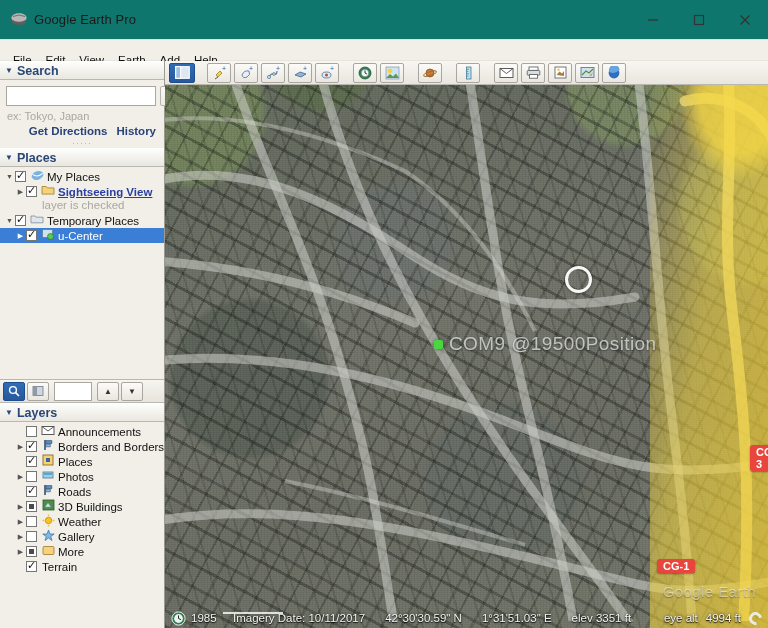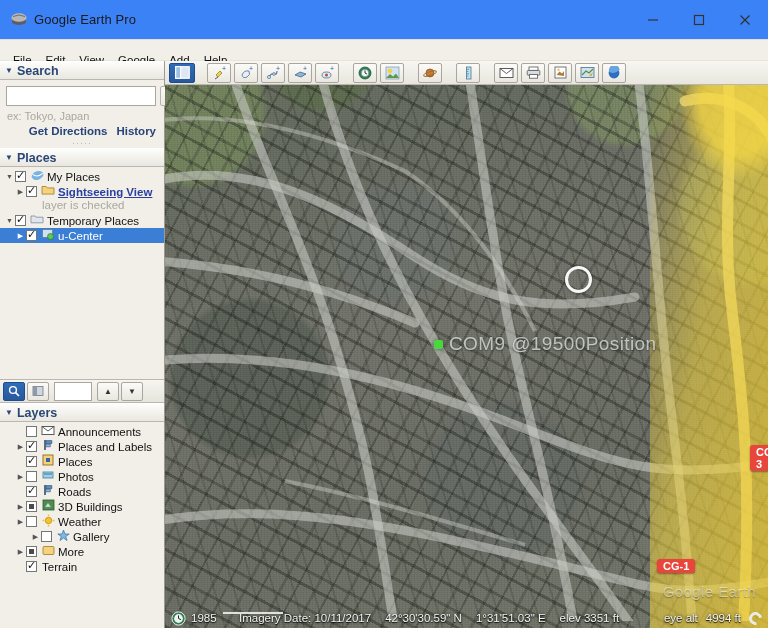--- a/index.html
+++ b/index.html
@@ -14,21 +14,21 @@
   #app {
     width: 768px; height: 628px;
     position: relative;
     display: flex; flex-direction: column;
     background: #f1efe8;
   }
 
   
   .titlebar {
     height: 40px; min-height: 32px;
-    background: #3b82f6;
+    background: #0f766e;
     border-bottom: 1px solid #e2e0da;
     display: flex; align-items: center;
     position: relative;
   }
   .tb-icon { width: 30px; display: flex; align-items: center; justify-content: center; padding-left: 8px;}
   .tb-title {
     font-size: 13px; color: #1a1a1a;
     padding-left: 4px; letter-spacing: .1px;
   }
   .winbtns { margin-left: auto; display: flex; height: 32px; }
@@ -252,21 +252,21 @@
     font-size: 11.5px;
     color: #f2f2ef;
     text-shadow: 0 1px 1px rgba(0,0,0,.85), 0 0 3px rgba(0,0,0,.7);
     padding: 0 6px;
     pointer-events: none;
   }
   .hist-chip {
     display: flex; align-items: center; gap: 5px;
   }
   .hist-year { font-size: 11.5px; }
-  .sb-center { margin-left: auto; margin-right: auto; display: flex; gap: 14px; align-items:center; }
+  .sb-center { margin-left: auto; margin-right: auto; display: flex; gap: 20px; align-items:center; }
   .sb-right { margin-left: auto; display: flex; gap: 8px; align-items: center; }
   .spinner-ring {
     width: 13px; height: 13px; border-radius: 50%;
     border: 3px solid rgba(235,238,240,.95);
     border-right-color: transparent;
     transform: rotate(35deg);
   }
   .scaleline { position:absolute; left: 58px; bottom: 14px; width: 60px; height: 2px; background: rgba(255,255,255,.8); }
 </style>
 </head>
@@ -301,21 +301,21 @@
             <line x1="10.5" y1="1.5" x2="1.5" y2="10.5" stroke="currentColor" stroke-width="1.2"></line>
           </svg>
       </div>
     </div>
   </div>
 
   <div class="menubar">
     <div class="menuitem"><u>File</u></div>
     <div class="menuitem"><u>Edit</u></div>
     <div class="menuitem"><u>View</u></div>
-    <div class="menuitem"><u>Google</u></div>
+    <div class="menuitem"><u>Earth</u></div>
     <div class="menuitem"><u>Add</u></div>
     <div class="menuitem"><u>Help</u></div>
   </div>
 
   <div class="bodywrap">
 
     <div class="sidebar">
 
       <div class="panel-header">
         <span class="tri">▼</span>
@@ -433,21 +433,21 @@
         <div class="trow" style="padding-left:15px">
           <span class="exp">▶</span>
           <span class="cbx checked"></span>
           <span class="ticon">
             <svg width="13" height="12" viewBox="0 0 13 12">
                 <line x1="3" y1="1" x2="3" y2="11" stroke="#35506e" stroke-width="1.6"></line>
                 <path d="M3.8 1.6h6v3h-6z" fill="#5b8fc9" stroke="#35506e" stroke-width=".7"></path>
                 <path d="M3.8 5.2h4.5v2.6h-4.5z" fill="#8fb8e0" stroke="#35506e" stroke-width=".6"></path>
               </svg>
           </span>
-          <span class="tlabel">Places and Labels</span>
+          <span class="tlabel">Borders and Borders</span>
         </div>
 
         <div class="trow" style="padding-left:15px">
           <span class="dotline">&nbsp;</span>
           <span class="cbx checked"></span>
           <span class="ticon">
             <svg width="12" height="12" viewBox="0 0 12 12">
                 <rect x="1" y="1" width="10" height="10" fill="#f6d37a" stroke="#8a6d28" stroke-width=".9"></rect>
                 <rect x="4" y="4" width="4" height="4" fill="#3a64a8"></rect>
               </svg>
@@ -502,21 +502,21 @@
                   <line x1="6.5" y1="0.5" x2="6.5" y2="2.4"></line>
                   <line x1="6.5" y1="10.6" x2="6.5" y2="12.5"></line>
                   <line x1="0.5" y1="6.5" x2="2.4" y2="6.5"></line>
                   <line x1="10.6" y1="6.5" x2="12.5" y2="6.5"></line>
                 </g>
               </svg>
           </span>
           <span class="tlabel">Weather</span>
         </div>
 
-        <div class="trow" style="padding-left:30px">
+        <div class="trow" style="padding-left:15px">
           <span class="exp">▶</span>
           <span class="cbx"></span>
           <span class="ticon">
             <svg width="13" height="13" viewBox="0 0 13 13">
                 <path d="M6.5 1 L8 5 L12.2 5 L8.8 7.5 L10 11.5 L6.5 9 L3 11.5 L4.2 7.5 L0.8 5 L5 5 Z" fill="#7db8e8" stroke="#3a6f9c" stroke-width=".7"></path>
               </svg>
           </span>
           <span class="tlabel">Gallery</span>
         </div>
 

